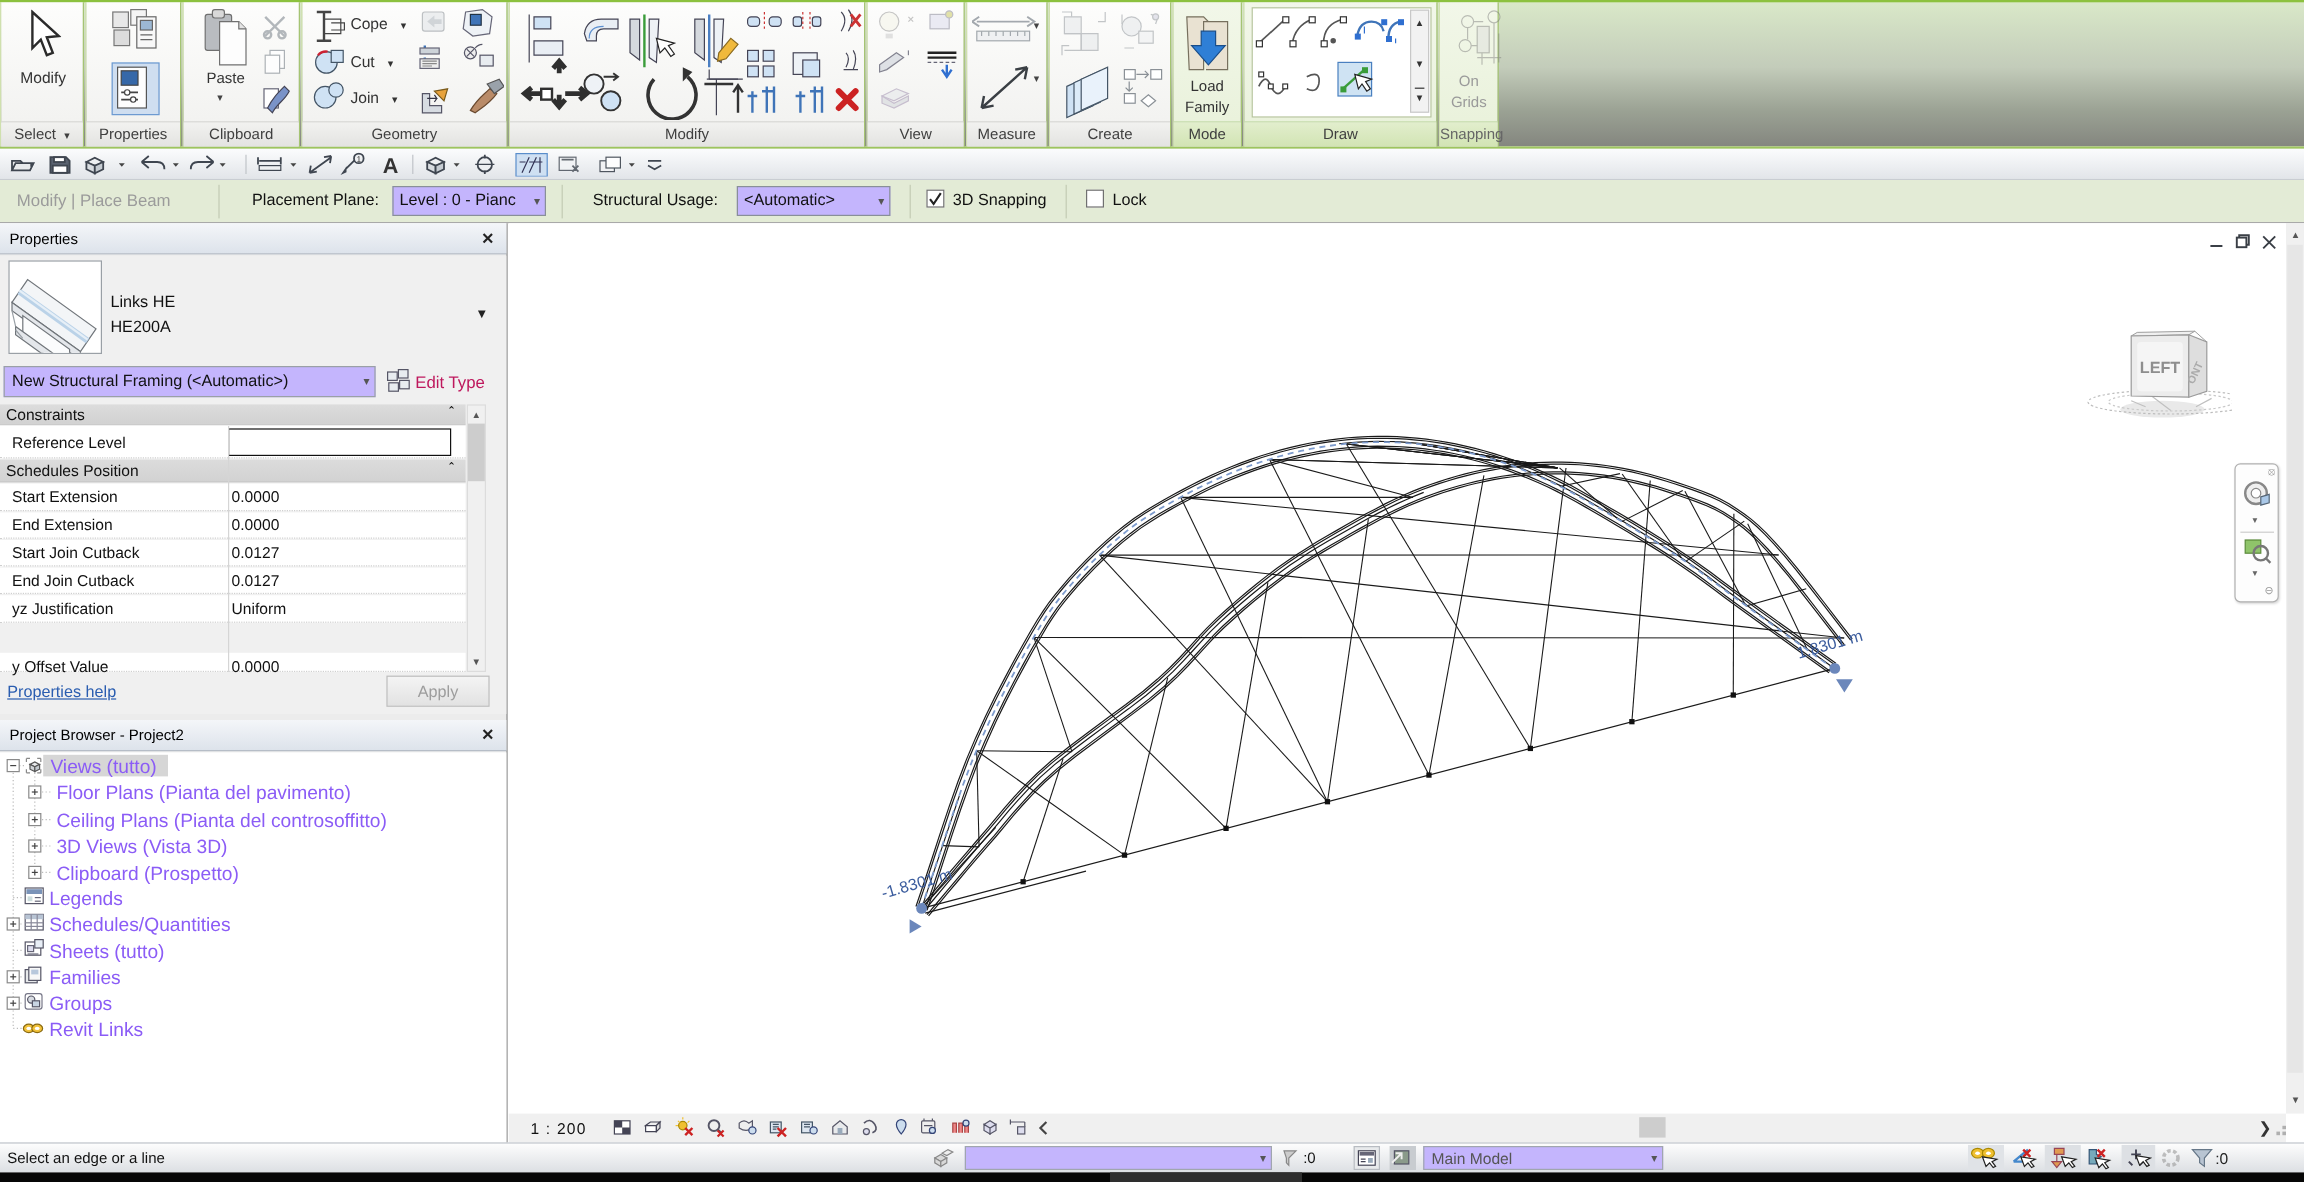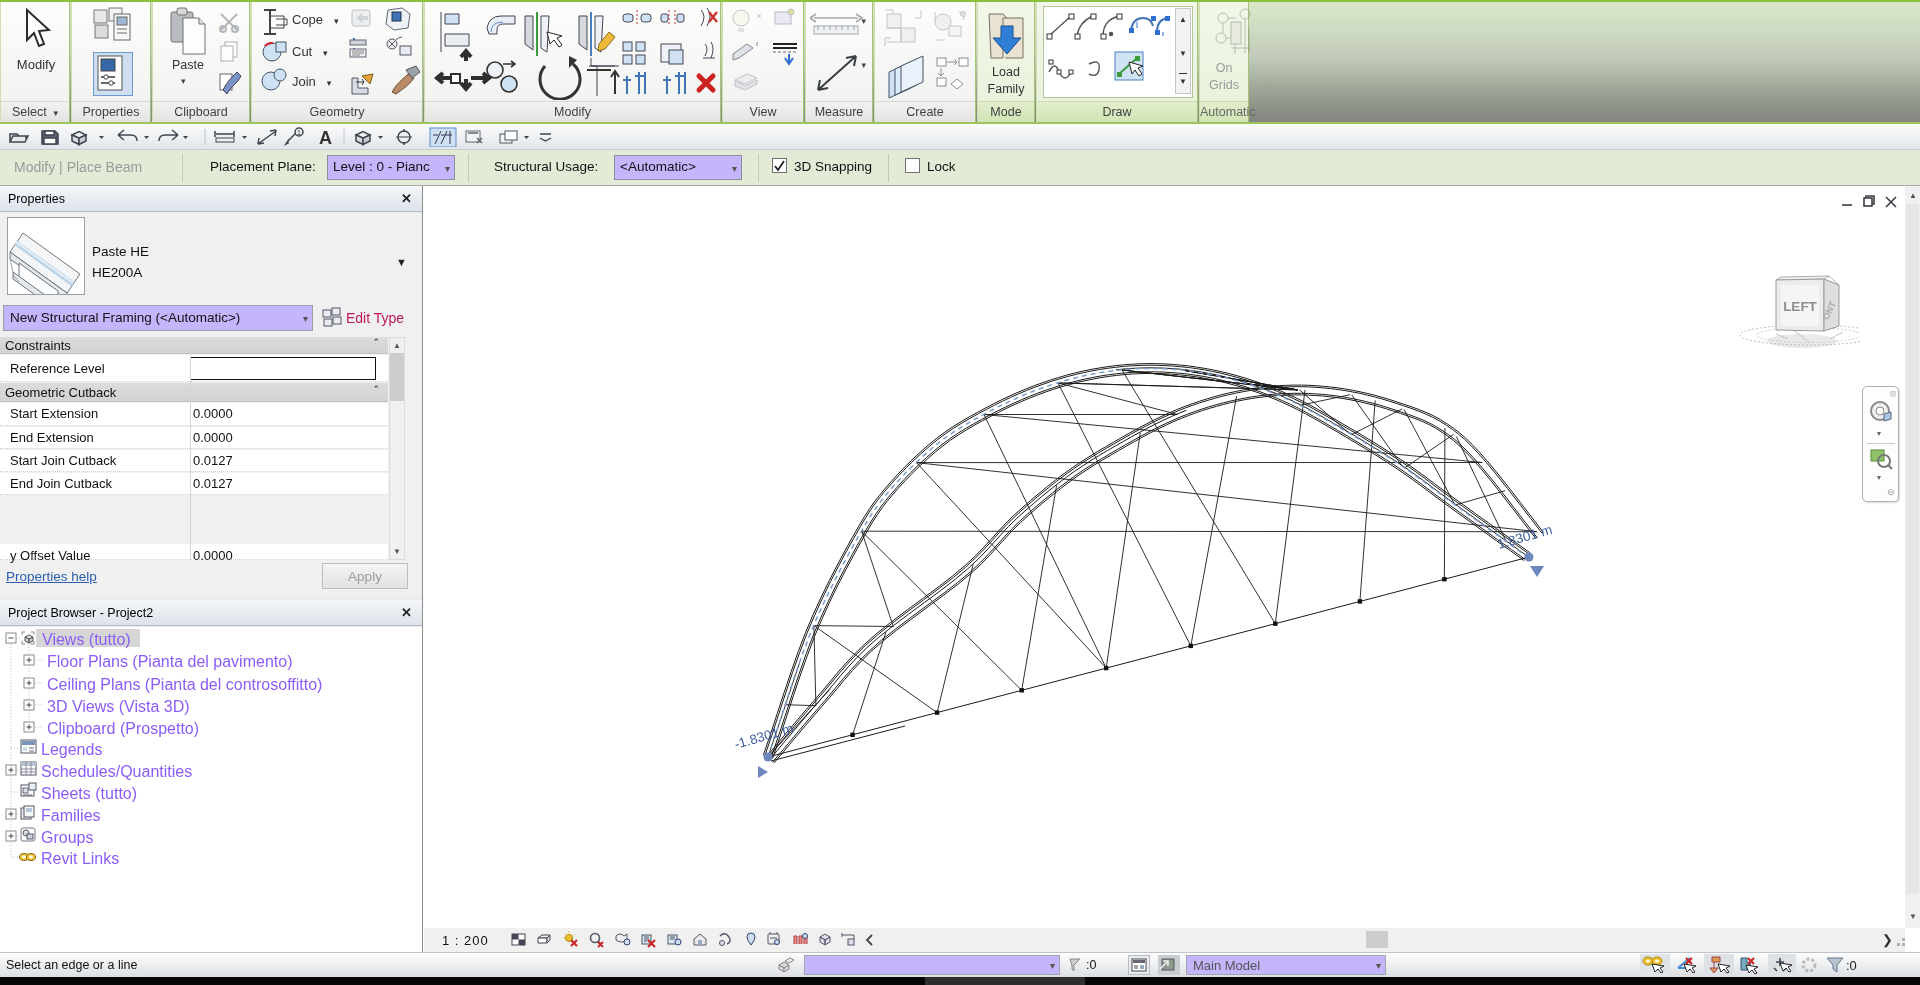--- a/index.html
+++ b/index.html
@@ -377,21 +377,21 @@
   <g stroke="#777" fill="none">
             <circle cx="8" cy="10" r="5"></circle>
             <circle cx="30" cy="6" r="5"></circle>
             <circle cx="6" cy="30" r="5"></circle>
             <path d="M13,10 h8 M30,11 v34 M8,15 v10 M11,30 h8"></path>
             <rect x="16" y="14" width="10" height="22" fill="#ddd"></rect>
             <path d="M16,40 h20 M20,36 v10 M34,20 v24"></path>
           </g>
  </svg>
  <div class="abs" style="left:0;top:58px;width:100%;text-align:center;font-size:12.5px;color:#9a9a9a;line-height:17px">On<br>Grids</div>
- <div class="lbl" style="color:#666">Automatic</div>
+ <div class="lbl" style="color:#666">Snapping</div>
 </div>
 </div>
 <div id="qat">
 <svg class="abs" style="left:0;top:3px" width="600" height="20" viewBox="0 0 600 20">
  <g stroke="#3f4650" fill="none" stroke-width="1.5">
   <path d="M10,15 v-8 h7 l2,2 h7 v3 M10,15 l3,-6 h15 l-3,6 z" fill="#e8eaec"></path>
   <path d="M42,4 h13 l3,3 v10 h-16 z" fill="#5a6270"></path>
           <rect x="45" y="4" width="9" height="4" fill="#fff"></rect>
           <rect x="44" y="11" width="12" height="6" fill="#fff"></rect>
   <g>
@@ -480,21 +480,21 @@
     <path d="M2,34 L15,15 L72,56 L59,75 Z" fill="#f3f5f7"></path>
     <path d="M8,25 L65,66" stroke="#bad2e8" stroke-width="5"></path>
     <path d="M8,24 L65,65" stroke="#e6eff7" stroke-width="2"></path>
     <path d="M2,34 L2,41 L59,82 L59,75 Z" fill="#e4e7eb"></path>
     <path d="M11,45 L11,64 L50,92 L50,73 Z" fill="#fbfcfd"></path>
     <path d="M5,54 L5,61 L62,102 L62,95 Z" fill="#e4e7eb"></path>
     <path d="M2,41 L5,54 M11,64 L5,57" stroke="#9aa0a6"></path>
    </g>
   </svg>
  </div>
- <div class="abs" style="left:92px;top:58px;font-size:13.5px;color:#111">Paste HE</div>
+ <div class="abs" style="left:92px;top:58px;font-size:13.5px;color:#111">Links HE</div>
  <div class="abs" style="left:92px;top:79px;font-size:13.5px;color:#111">HE200A</div>
  <div class="abs" style="left:396px;top:70px;font-size:11px;color:#222">▼</div>
 
  <div class="combo" style="left:3px;top:119px;width:310px;height:26px;border-color:#9aa0a6">
         <div style="padding:4px 0 0 6px;font-size:13.5px;color:#111">New Structural Framing (&lt;Automatic&gt;)</div>
         <span class="chev">▾</span>
       </div>
  <svg class="abs" style="left:322px;top:121px" width="20" height="20" viewBox="0 0 20 20">
         <g stroke="#556" fill="#e8ecf0">
           <rect x="1" y="3" width="8" height="7"></rect>
@@ -507,38 +507,42 @@
 
  <div class="ghead" style="top:151px;height:17px">
         <span style="position:absolute;left:5px;top:1px">Constraints</span>
         <span style="position:absolute;right:8px;top:0px;font-size:9px">⌃</span>
       </div>
  <div class="grow" style="top:169px;height:27px">
         <span style="position:absolute;left:10px;top:6px">Reference Level</span>
       </div>
  <div class="abs" style="left:190px;top:171px;width:186px;height:23px;background:#fff;border:1.5px solid #111"></div>
  <div class="ghead" style="top:197px;height:19px">
-        <span style="position:absolute;left:5px;top:2px">Geometric Cutback</span>
+        <span style="position:absolute;left:5px;top:2px">Schedules Position</span>
         <span style="position:absolute;right:8px;top:1px;font-size:9px">⌃</span>
       </div>
  <div class="grow" style="top:217px;height:23px">
         <span style="position:absolute;left:10px;top:3px">Start Extension</span>
         <span style="position:absolute;left:193px;top:3px">0.0000</span>
       </div>
  <div class="grow" style="top:241px;height:22px">
         <span style="position:absolute;left:10px;top:3px">End Extension</span>
         <span style="position:absolute;left:193px;top:3px">0.0000</span>
       </div>
  <div class="grow" style="top:264px;height:22px">
         <span style="position:absolute;left:10px;top:3px">Start Join Cutback</span>
         <span style="position:absolute;left:193px;top:3px">0.0127</span>
       </div>
  <div class="grow" style="top:287px;height:22px">
         <span style="position:absolute;left:10px;top:3px">End Join Cutback</span>
         <span style="position:absolute;left:193px;top:3px">0.0127</span>
+      </div>
+ <div class="grow" style="top:310px;height:23px">
+        <span style="position:absolute;left:10px;top:4px">yz Justification</span>
+        <span style="position:absolute;left:193px;top:4px">Uniform</span>
       </div>
  <div class="grow" style="top:358px;height:16px">
         <span style="position:absolute;left:10px;top:4px">y Offset Value</span>
         <span style="position:absolute;left:193px;top:4px">0.0000</span>
       </div>
  <div class="abs" style="left:190px;top:169px;width:1px;height:205px;background:#d5d5d5"></div>
 
  <div class="abs" style="left:389px;top:151px;width:16px;height:223px;background:#f0f0f0;border:1px solid #dcdcdc">
   <div class="abs" style="left:3px;top:3px;font-size:8px;color:#555">▲</div>
   <div class="abs" style="left:0px;top:15px;width:14px;height:48px;background:#cdcdcd"></div>

